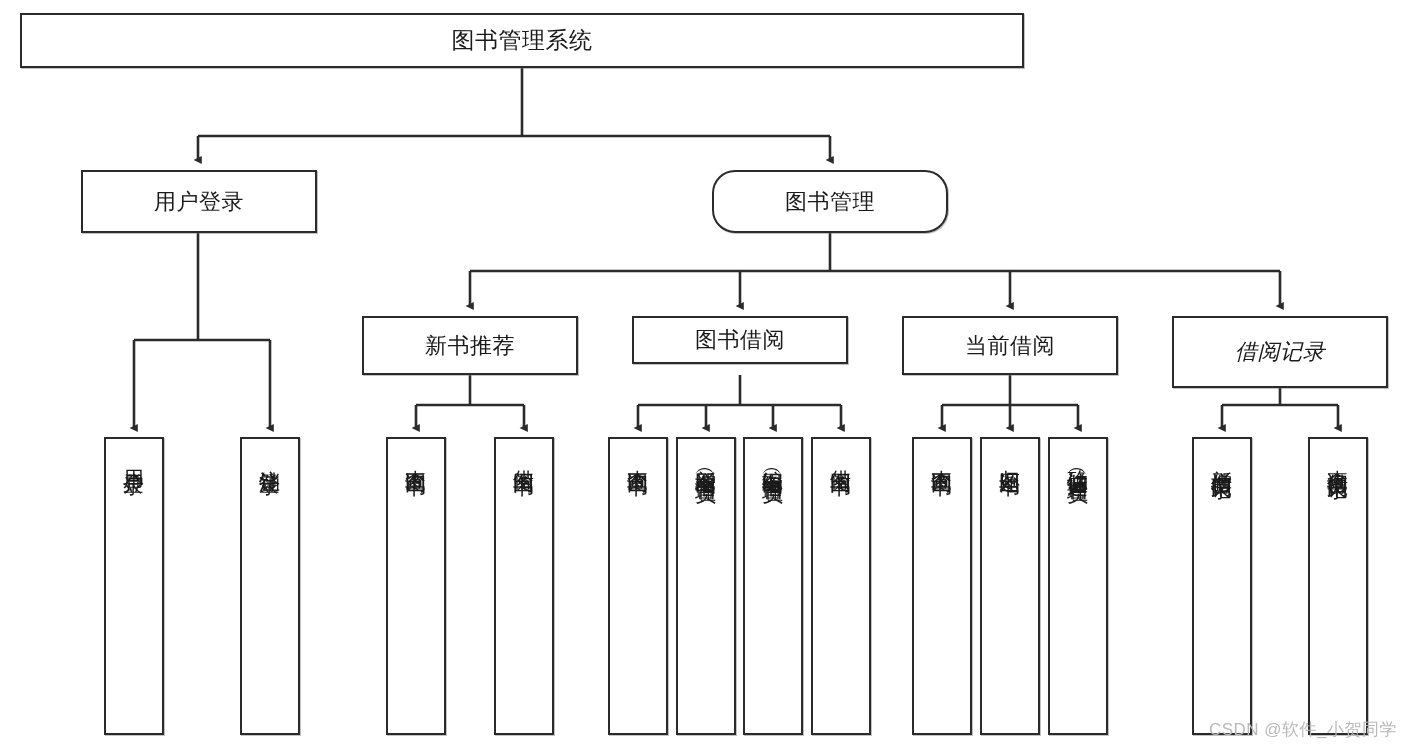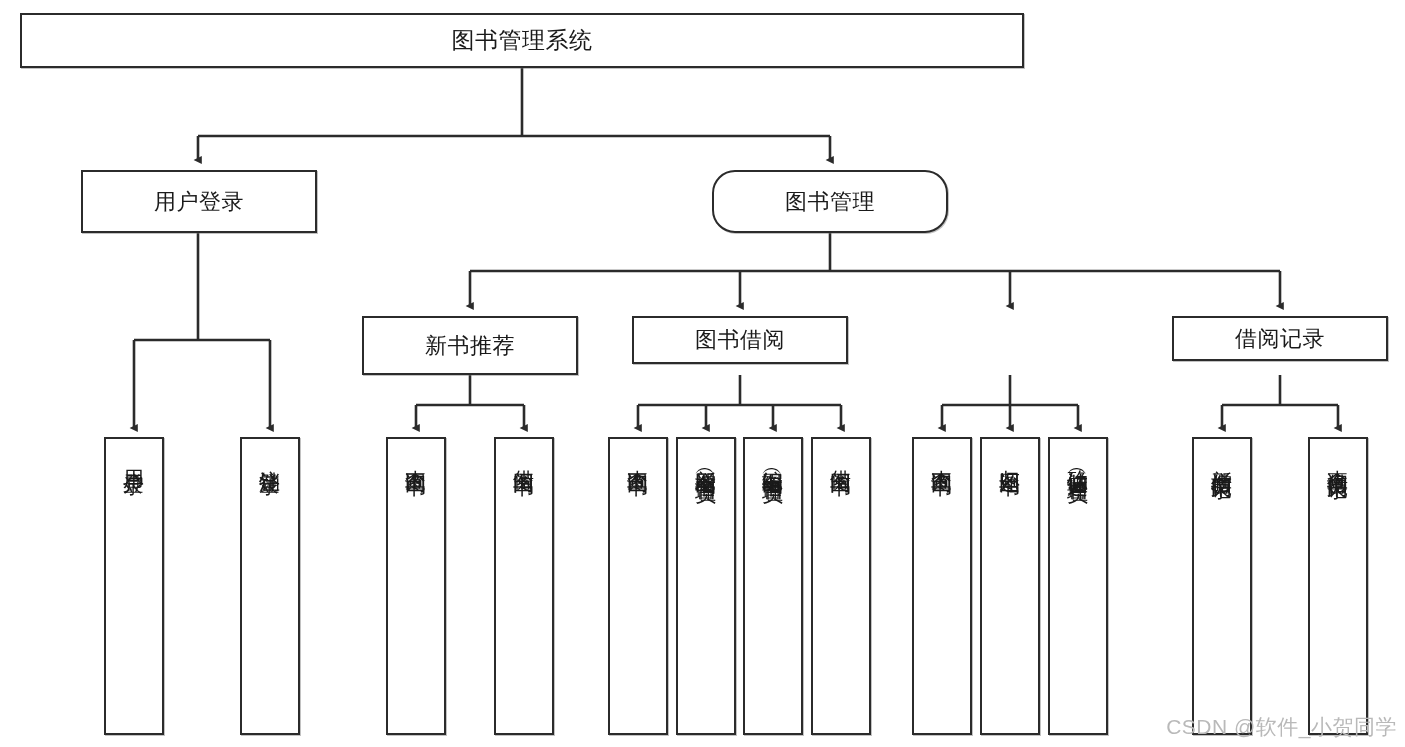--- a/index.html
+++ b/index.html
@@ -58,21 +58,21 @@
     text-orientation: upright;
     font-size: 21px;
     letter-spacing: 2px;
     line-height: 1;
   }
   #root-node .node-label { font-size: 23px; }
   .watermark {
     position: absolute;
     right: 8px;
     bottom: 6px;
-    font-size: 21px;
+    font-size: 17px;
     color: #b9b9b9;
     letter-spacing: 0.5px;
     white-space: nowrap;
     user-select: none;
   }
 </style>
 </head>
 <body>
 
 <div id="diagram-root">
@@ -139,21 +139,24 @@
   <div class="node horizontal" style="left:712px; top:170px; width:236px; height:63px;border-radius:23px;">
     <span class="node-label">图书管理</span>
   </div>
 
   <div class="node horizontal" style="left:362px; top:316px; width:216px; height:59px;">
     <span class="node-label">新书推荐</span>
   </div>
   <div class="node horizontal" style="left:632px; top:316px; width:216px; height:48px;">
     <span class="node-label">图书借阅</span>
   </div>
-  <div class="node horizontal" style="left:1172px; top:316px; width:216px; height:45px;">
+  <div class="node horizontal" style="left:902px; top:316px; width:216px; height:59px;">
+    <span class="node-label">当前借阅</span>
+  </div>
+  <div class="node horizontal" style="left:1172px; top:316px; width:216px; height:72px;font-style:italic;">
     <span class="node-label">借阅记录</span>
   </div>
 
   <div class="node vertical" style="left:104px; top:437px; width:60px; height:298px;">
     <span class="node-label">用户登录</span>
   </div>
   <div class="node vertical" style="left:240px; top:437px; width:60px; height:298px;">
     <span class="node-label">注销登录</span>
   </div>
 

